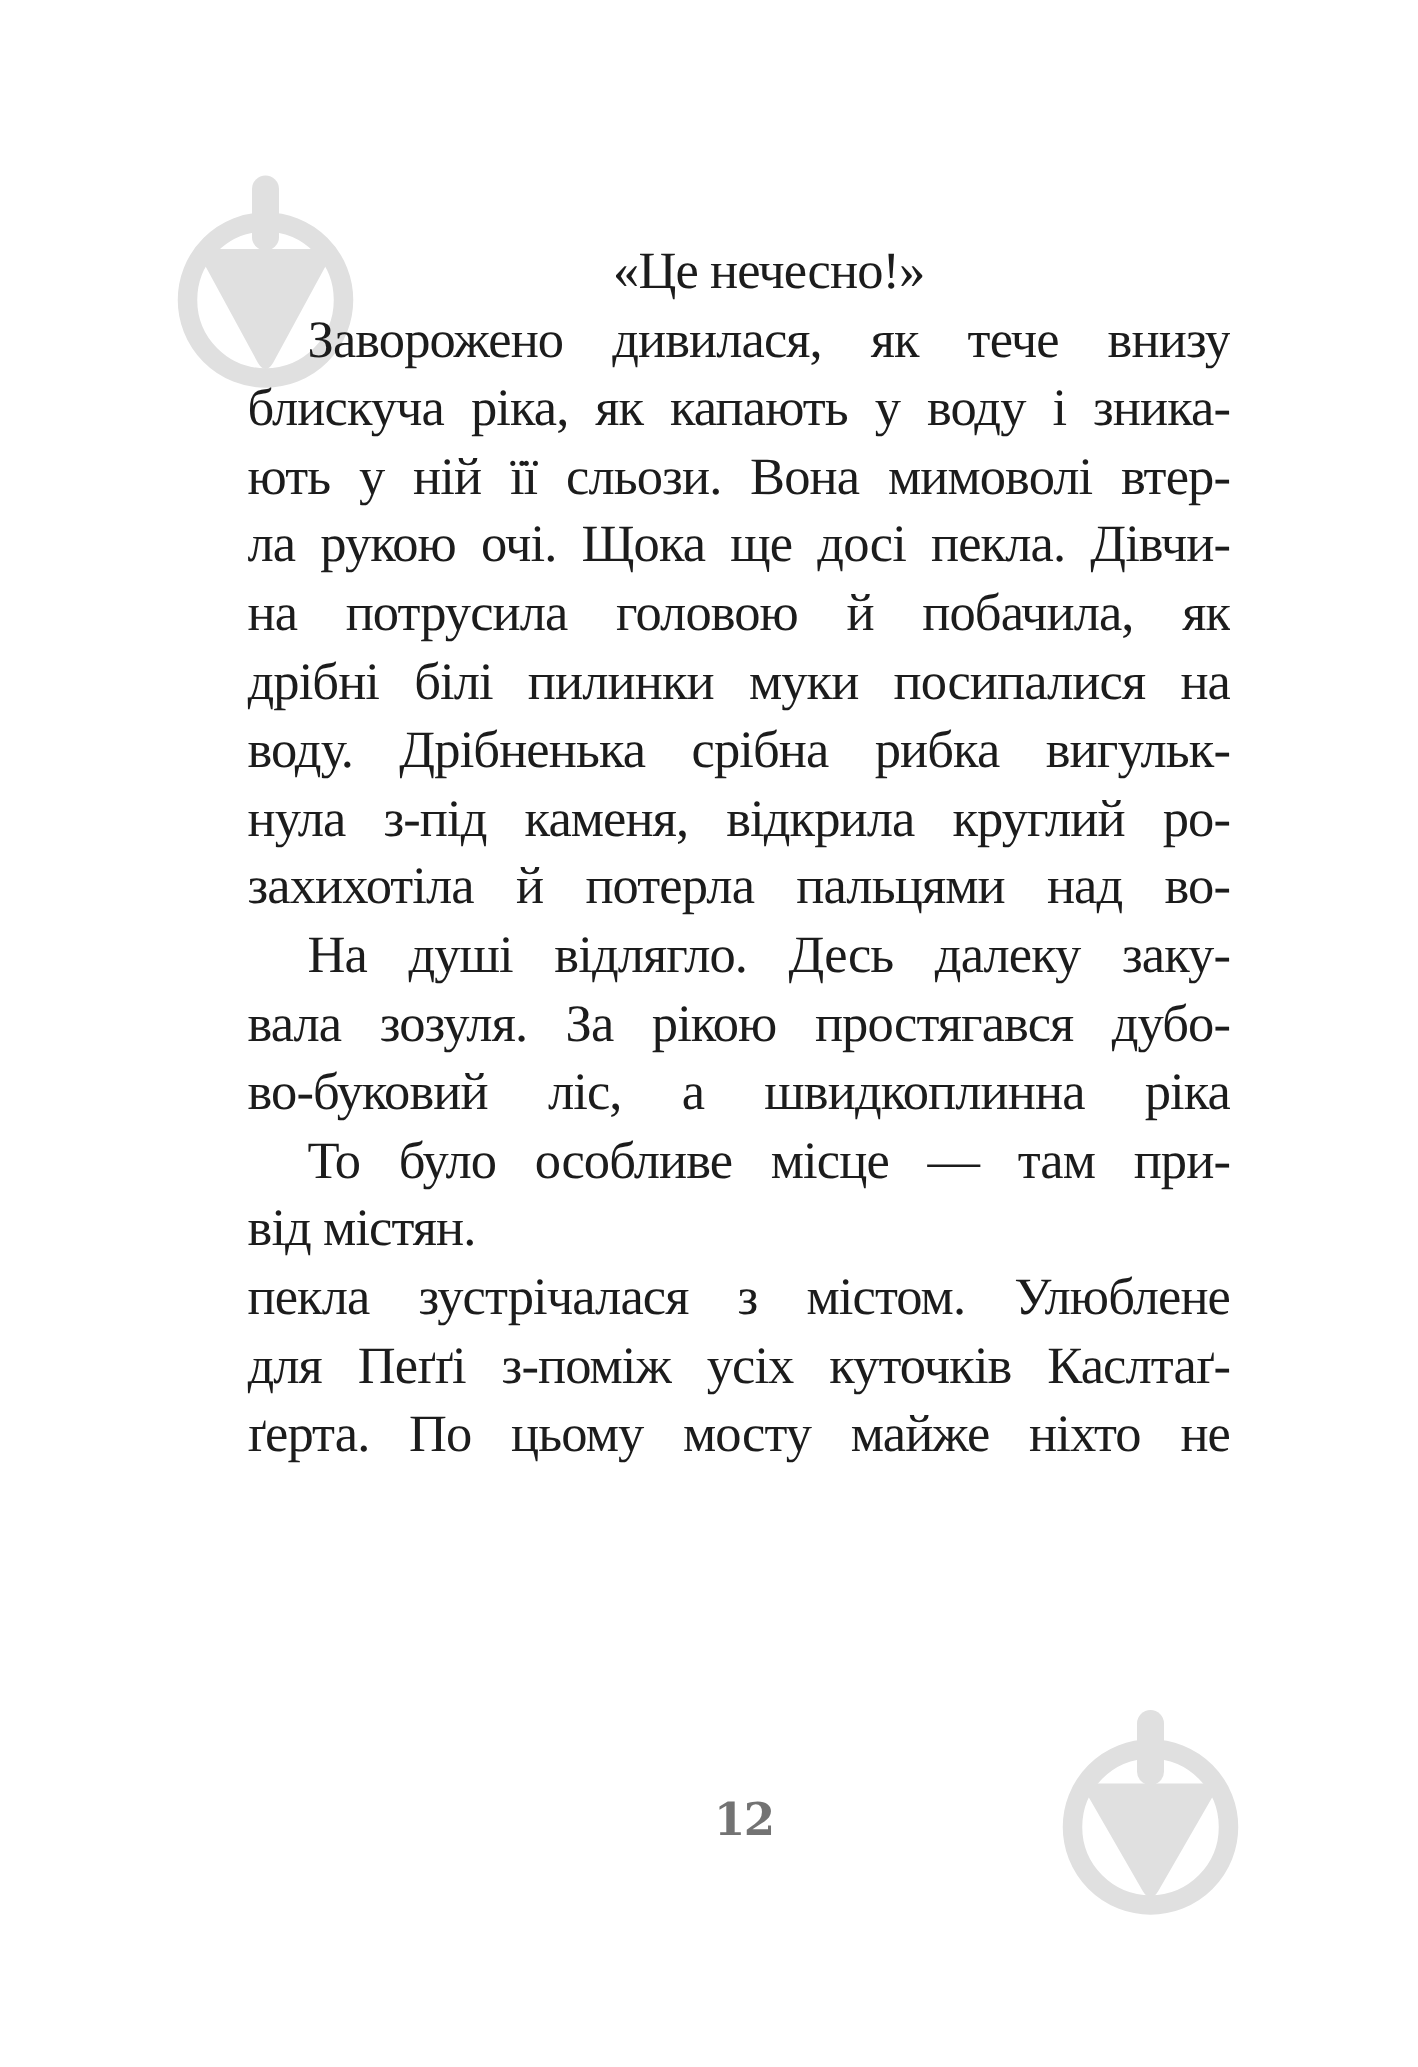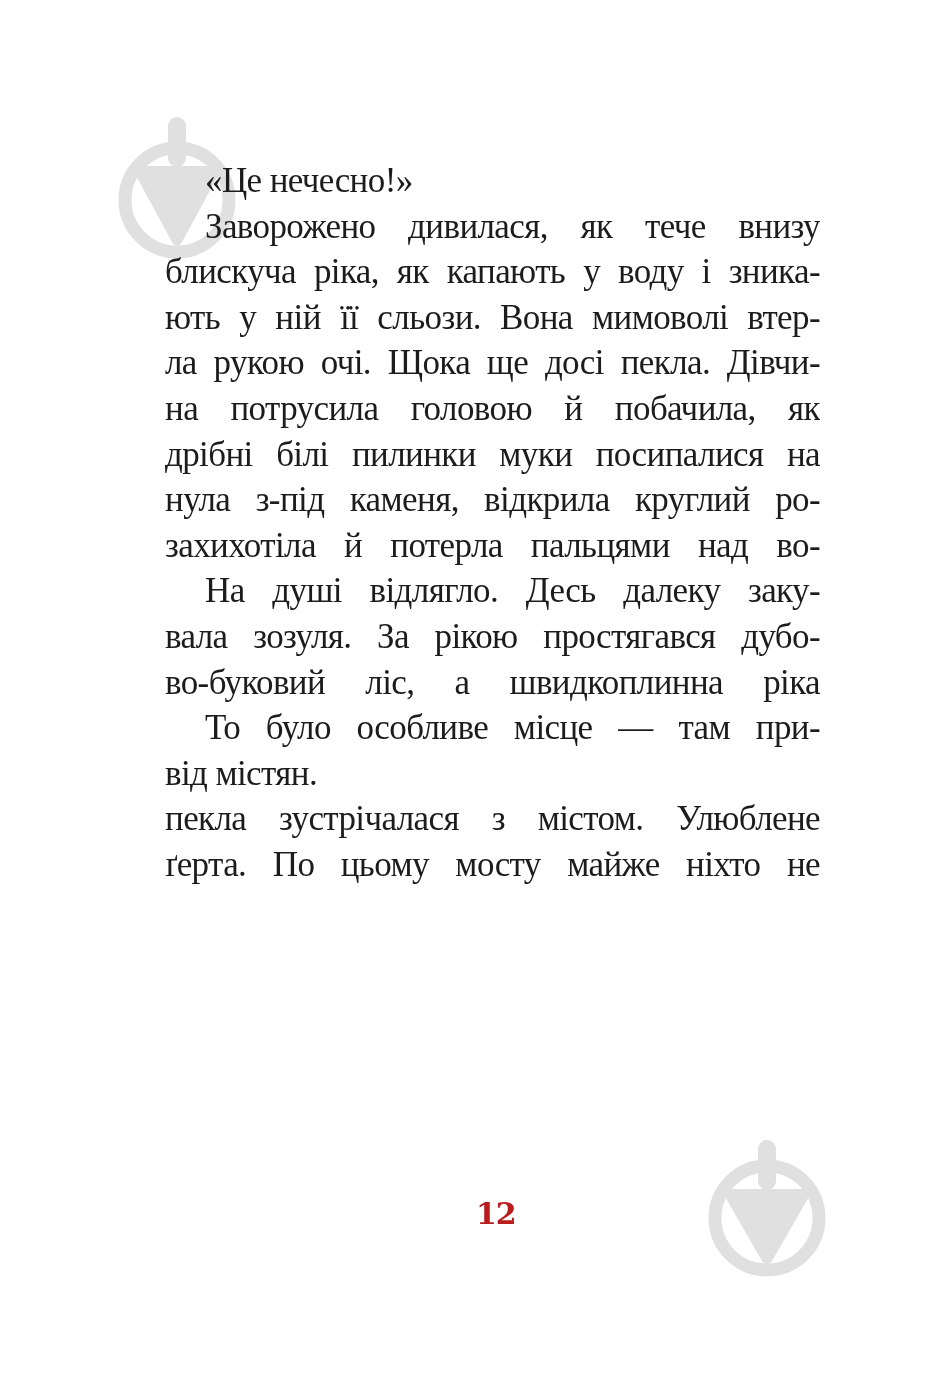--- a/index.html
+++ b/index.html
@@ -38,31 +38,31 @@
       display: block;
       white-space: nowrap;
       height: 45.6px;
     }
     .line.justify {
       text-align: justify;
       text-align-last: justify;
       white-space: normal;
       overflow: hidden;
     }
-    .line.indent { padding-left: 40px; }
+    .line.indent { padding-left: 40px; text-align: center; }
 
     .page-number {
       position: absolute;
       left: 476px;
       top: 1196px;
       font-family: "DejaVu Serif", serif;
       font-weight: bold;
       font-size: 30px;
       letter-spacing: -1px;
-      color: #b91c1c;
+      color: #737373;
     }
   </style>
 </head>
 <body>
 
 <div class="watermark wm-top">
   <svg width="130" height="170" viewBox="0 0 130 170" xmlns="http://www.w3.org/2000/svg">
     <circle cx="65" cy="90" r="52" fill="none" stroke="#e0e0e0" stroke-width="13"></circle>
     <rect x="56" y="7" width="18" height="50" rx="9" fill="#e0e0e0"></rect>
     <path d="M22 62 Q18 56 26 56 L104 56 Q112 56 108 62 L70 132 Q65 140 60 132 Z" fill="#e0e0e0"></path>
@@ -80,26 +80,28 @@
 <div class="page-text">
 
   <span class="line indent">«Це нечесно!»</span>
 
   <span class="line justify indent">Заворожено дивилася, як тече внизу</span>
   <span class="line justify">блискуча ріка, як капають у воду і зника-</span>
   <span class="line justify">ють у ній її сльози. Вона мимоволі втер-</span>
   <span class="line justify">ла рукою очі. Щока ще досі пекла. Дівчи-</span>
   <span class="line justify">на потрусила головою й побачила, як</span>
   <span class="line justify">дрібні білі пилинки муки посипалися на</span>
+  <span class="line justify">воду. Дрібненька срібна рибка вигульк-</span>
   <span class="line justify">нула з-під каменя, відкрила круглий ро-</span>
   <span class="line justify">захихотіла й потерла пальцями над во-</span>
 
   <span class="line justify indent">На душі відлягло. Десь далеку заку-</span>
   <span class="line justify">вала зозуля. За рікою простягався дубо-</span>
   <span class="line justify">во-буковий ліс, а швидкоплинна ріка</span>
   <span class="line justify indent">То було особливе місце — там при-</span>
 
   <span class="line">від містян.</span>
   <span class="line justify">пекла зустрічалася з містом. Улюблене</span>
+  <span class="line justify">для Пеґґі з-поміж усіх куточків Каслтаґ-</span>
   <span class="line justify">ґерта. По цьому мосту майже ніхто не</span>
 </div>
 
 <div class="page-number">12</div>
 
 </body></html>

